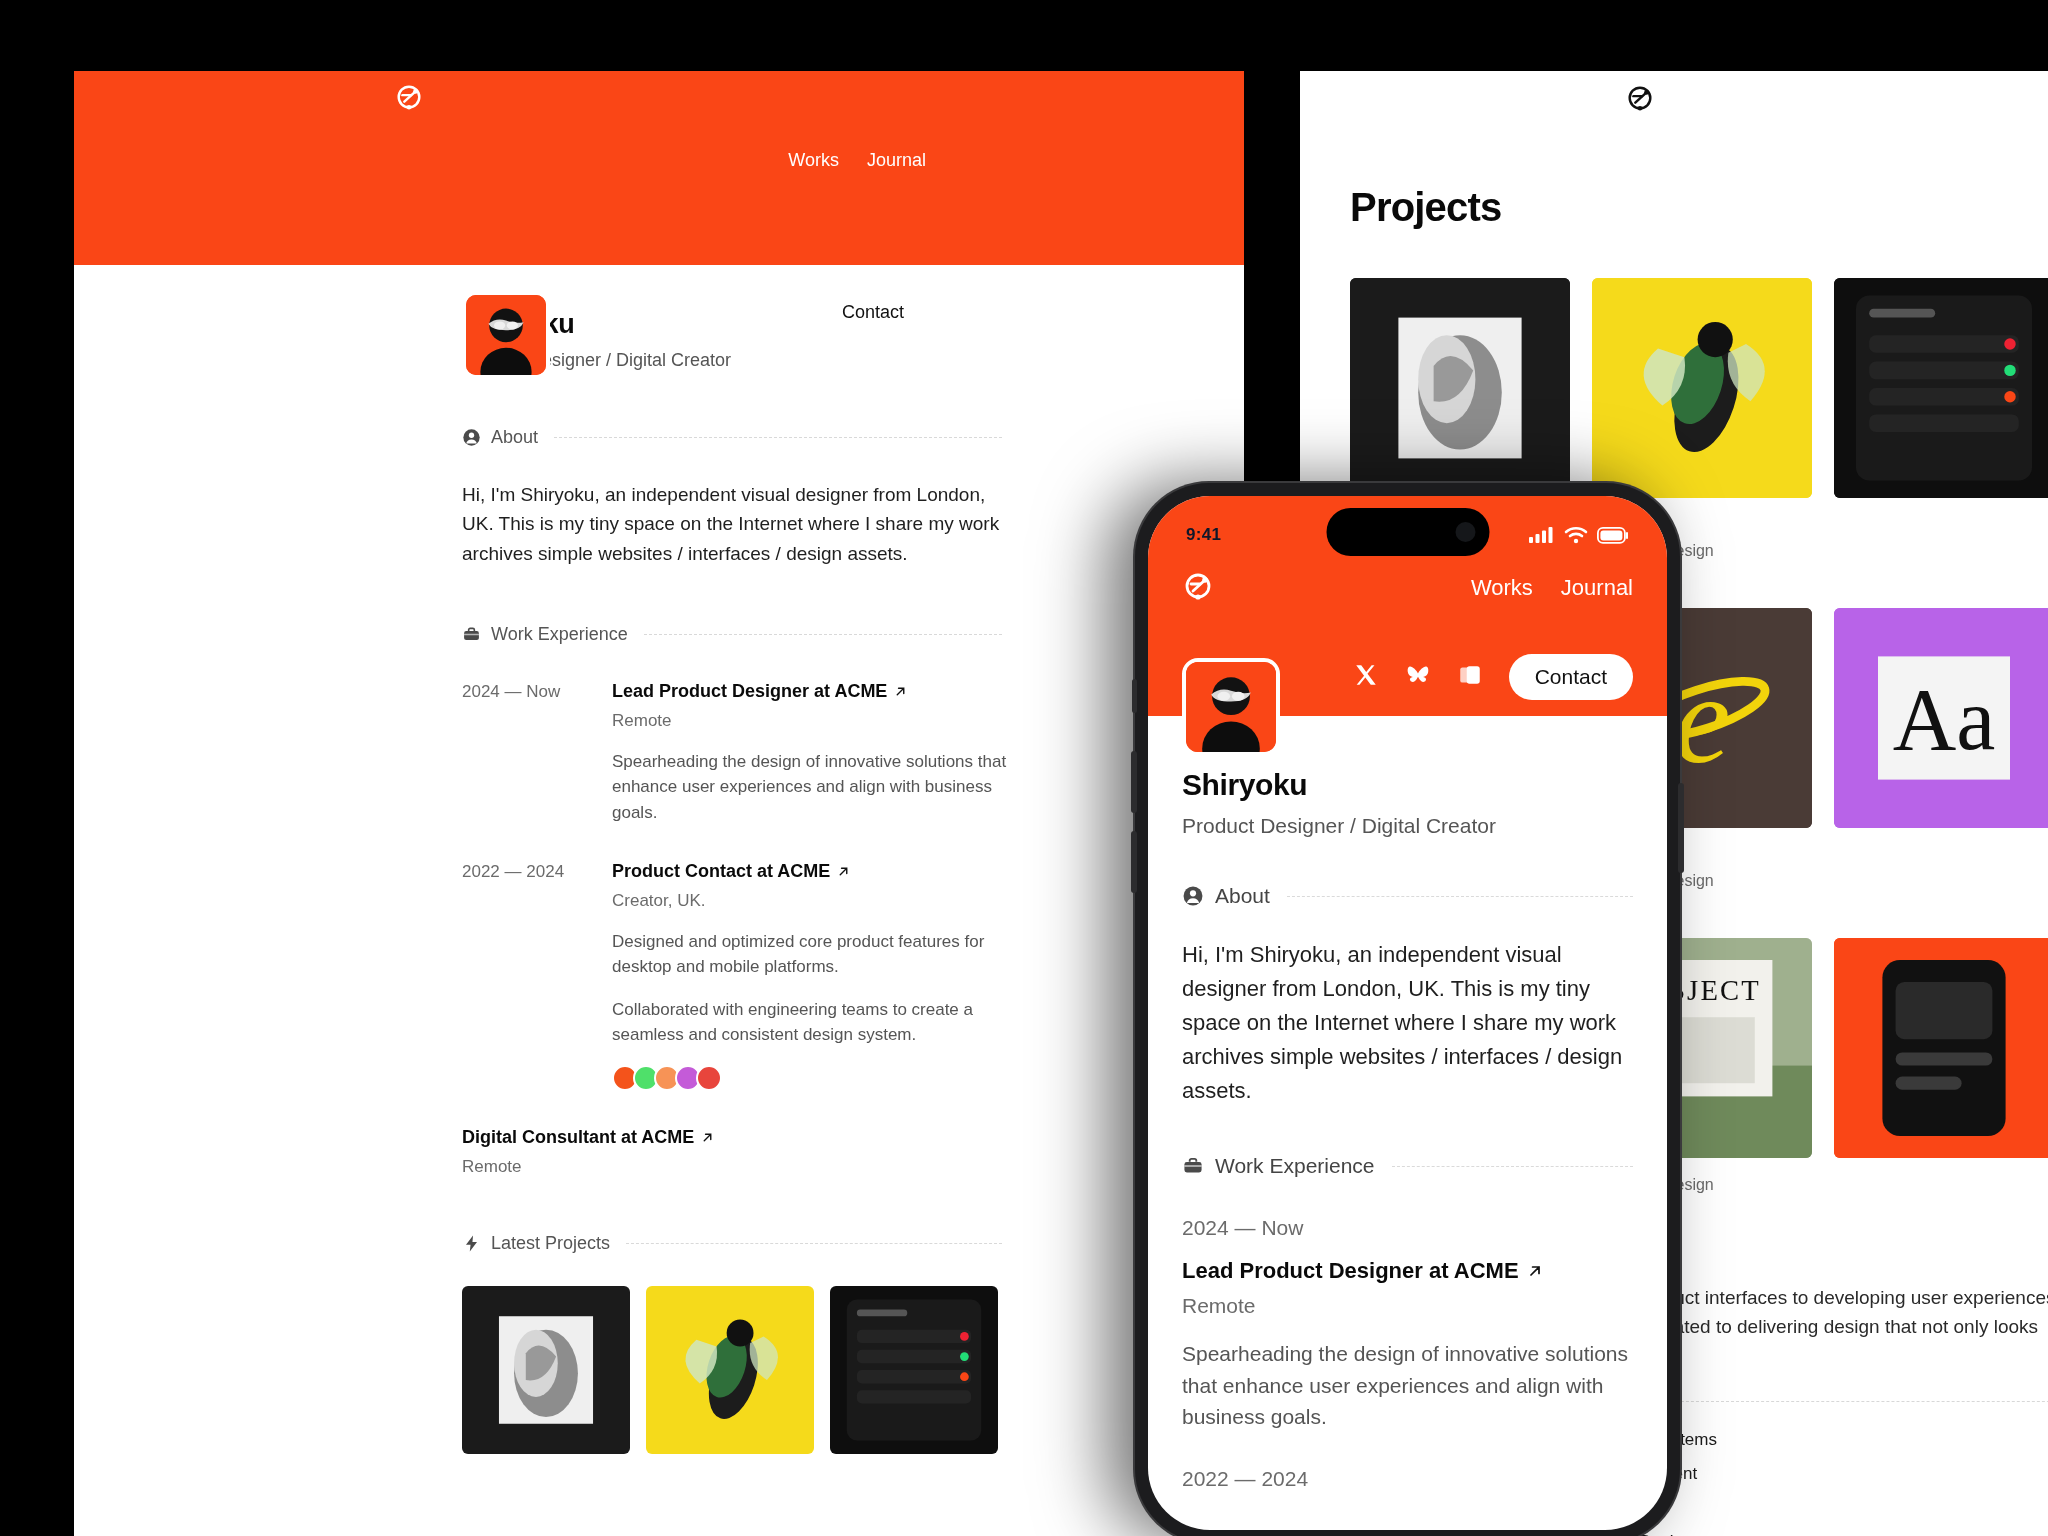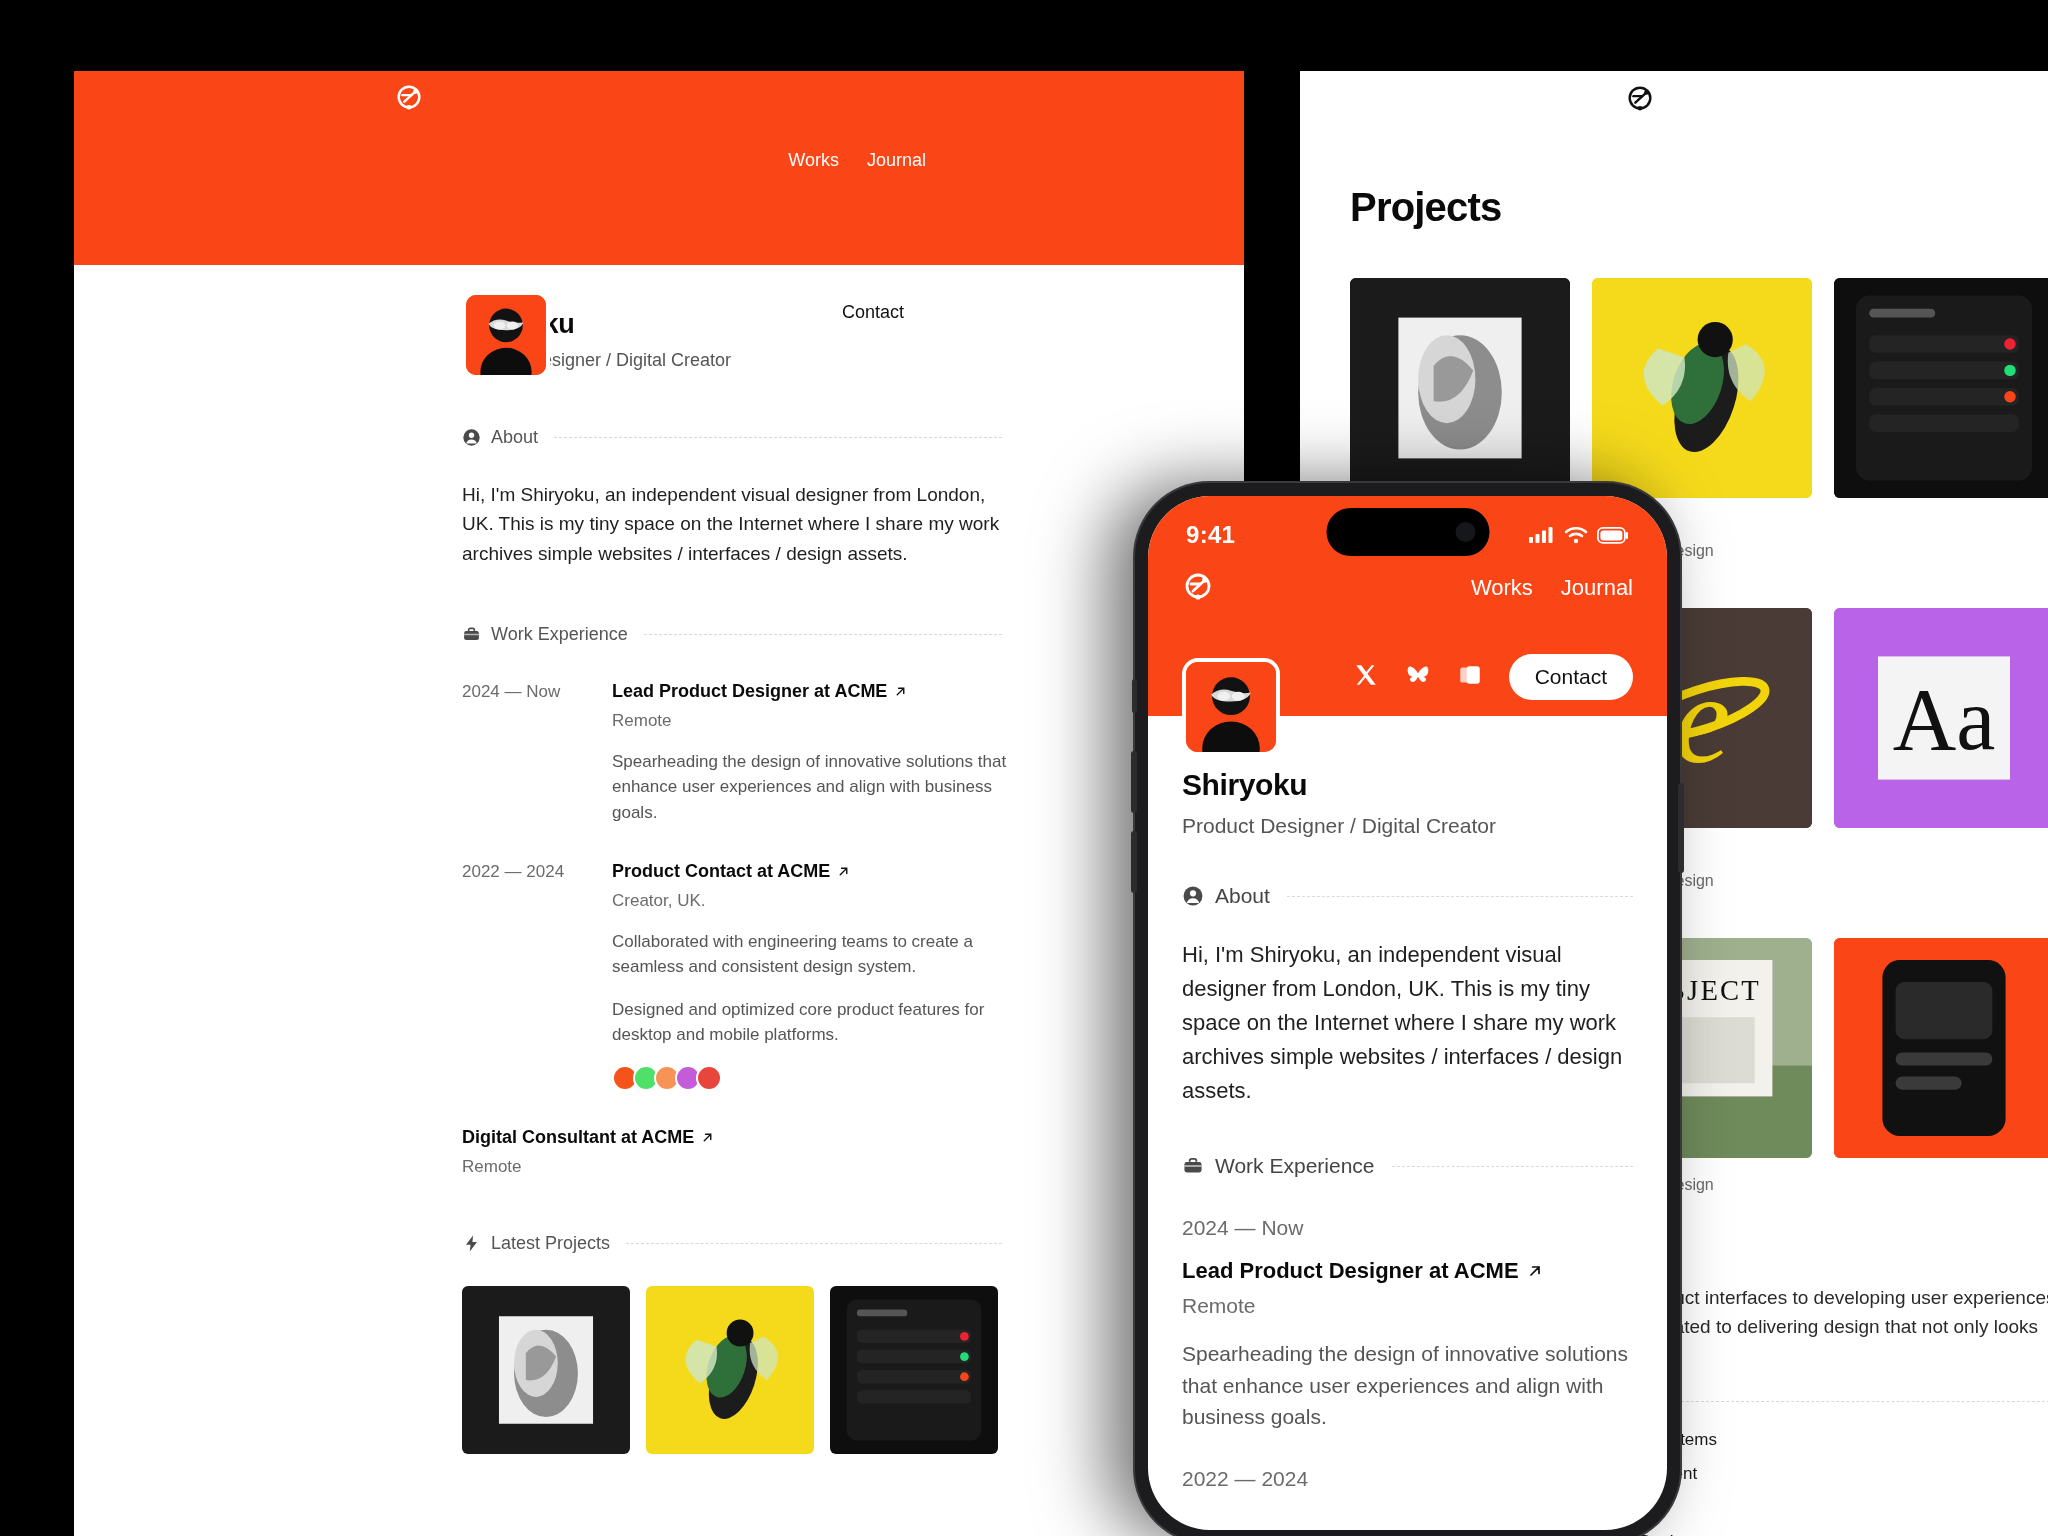--- a/index.html
+++ b/index.html
@@ -96,21 +96,21 @@
   }
   .phone-btn { position:absolute; background:#2c2c2e; border-radius:3px; }
   .pb-l1 { left:-3px; top:196px; width:5px; height:34px; }
   .pb-l2 { left:-4px; top:268px; width:6px; height:62px; }
   .pb-l3 { left:-4px; top:348px; width:6px; height:62px; }
   .pb-r1 { right:-4px; top:300px; width:6px; height:90px; }
 
   .ph-hero { height:220px; background:#FA4616; position:relative; }
   .ph-status { position:absolute; top:22px; left:0; right:0; height:34px;
     display:flex; align-items:center; justify-content:space-between; padding:0 38px; }
-  .ph-time { color:#ffffff; font-size:24px; font-weight:700; letter-spacing:.3px; }
+  .ph-time { color:#0f172a; font-size:17px; font-weight:700; letter-spacing:.3px; }
   .ph-stat-r { display:flex; align-items:center; gap:9px; }
   .island { position:absolute; left:50%; transform:translateX(-50%); top:12px;
     width:163px; height:48px; background:#000; border-radius:26px; }
   .island::after { content:""; position:absolute; right:14px; top:14px; width:20px; height:20px;
     border-radius:50%; background:#15171a; }
   .ph-nav { position:absolute; top:72px; left:0; right:0; height:40px;
     display:flex; align-items:center; justify-content:space-between; padding:0 34px; }
   .ph-nav .r { display:flex; gap:28px; }
   .ph-nav .r span { color:#fff; font-size:22px; }
   .ph-social { position:absolute; right:34px; top:158px; display:flex; align-items:center; gap:26px; }
@@ -422,22 +422,22 @@
       <div class="job">
         <div class="job-date">2022 — 2024</div>
         <div class="job-main">
           <div class="job-title">
             <span>Product Contact at ACME</span>
             <svg class="arrow-ic" viewBox="0 0 12 12">
                 <path d="M3 9 L9 3 M4.2 3 H9 V7.8" stroke="#111" stroke-width="1.3" fill="none" stroke-linecap="round"></path>
               </svg>
           </div>
           <div class="job-loc">Creator, UK.</div>
+          <div class="job-desc">Designed and optimized core product features for desktop and mobile platforms.</div>
           <div class="job-desc">Collaborated with engineering teams to create a seamless and consistent design system.</div>
-          <div class="job-desc">Designed and optimized core product features for desktop and mobile platforms.</div>
           <div class="avstack">
             <i style="background:#F4531B"></i>
             <i style="background:#4FE06A"></i>
             <i style="background:#F79356"></i>
             <i style="background:#C45BD8"></i>
             <i style="background:#E8453C"></i>
           </div>
         </div>
       </div>
 

